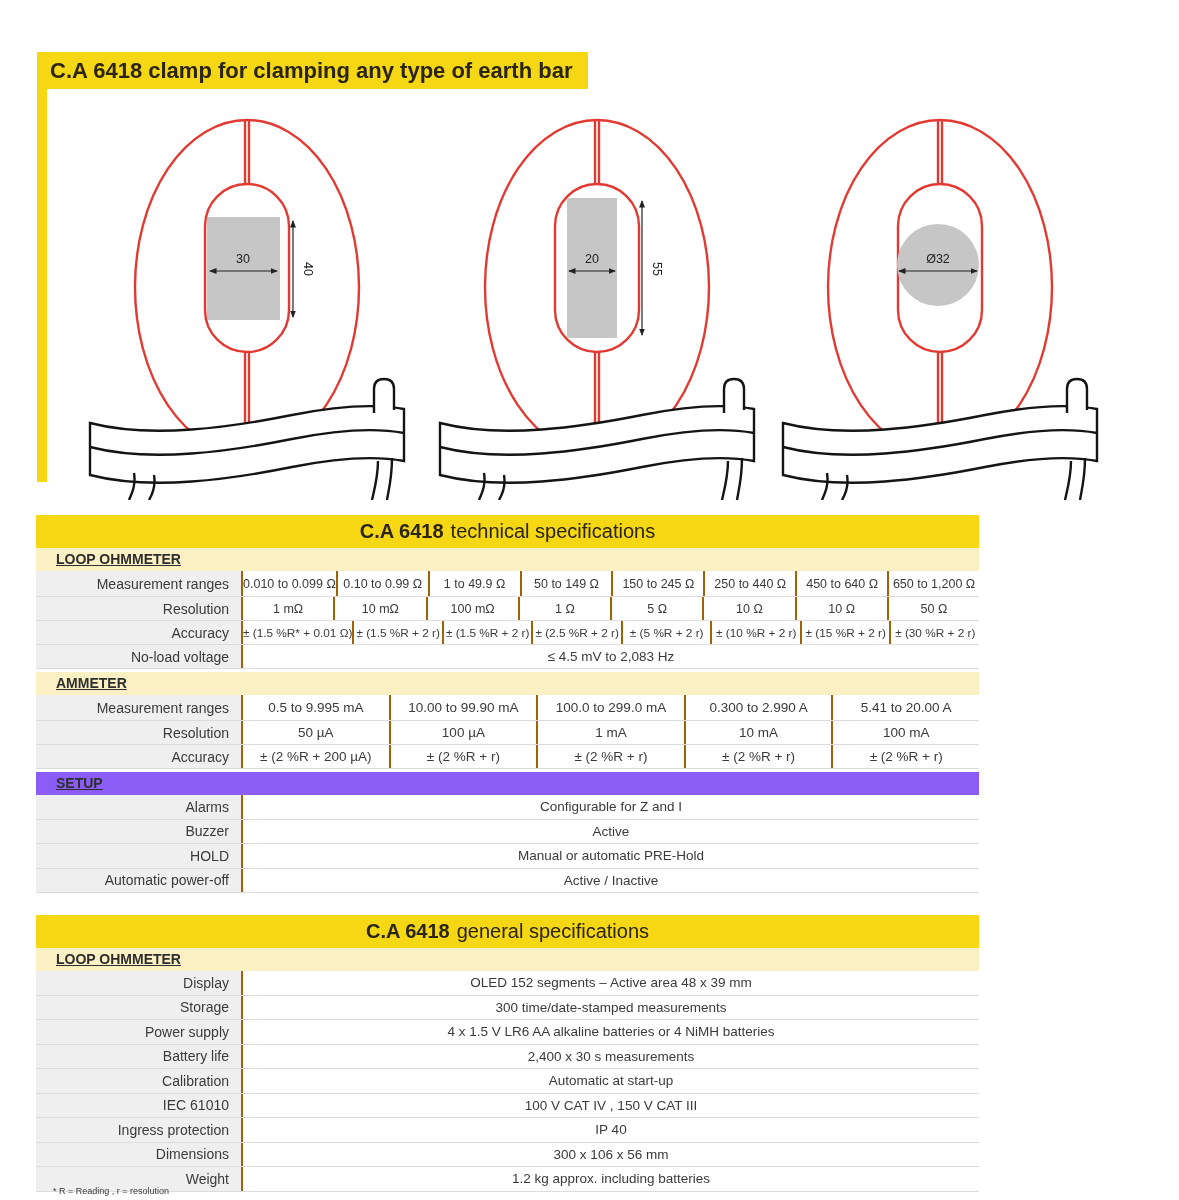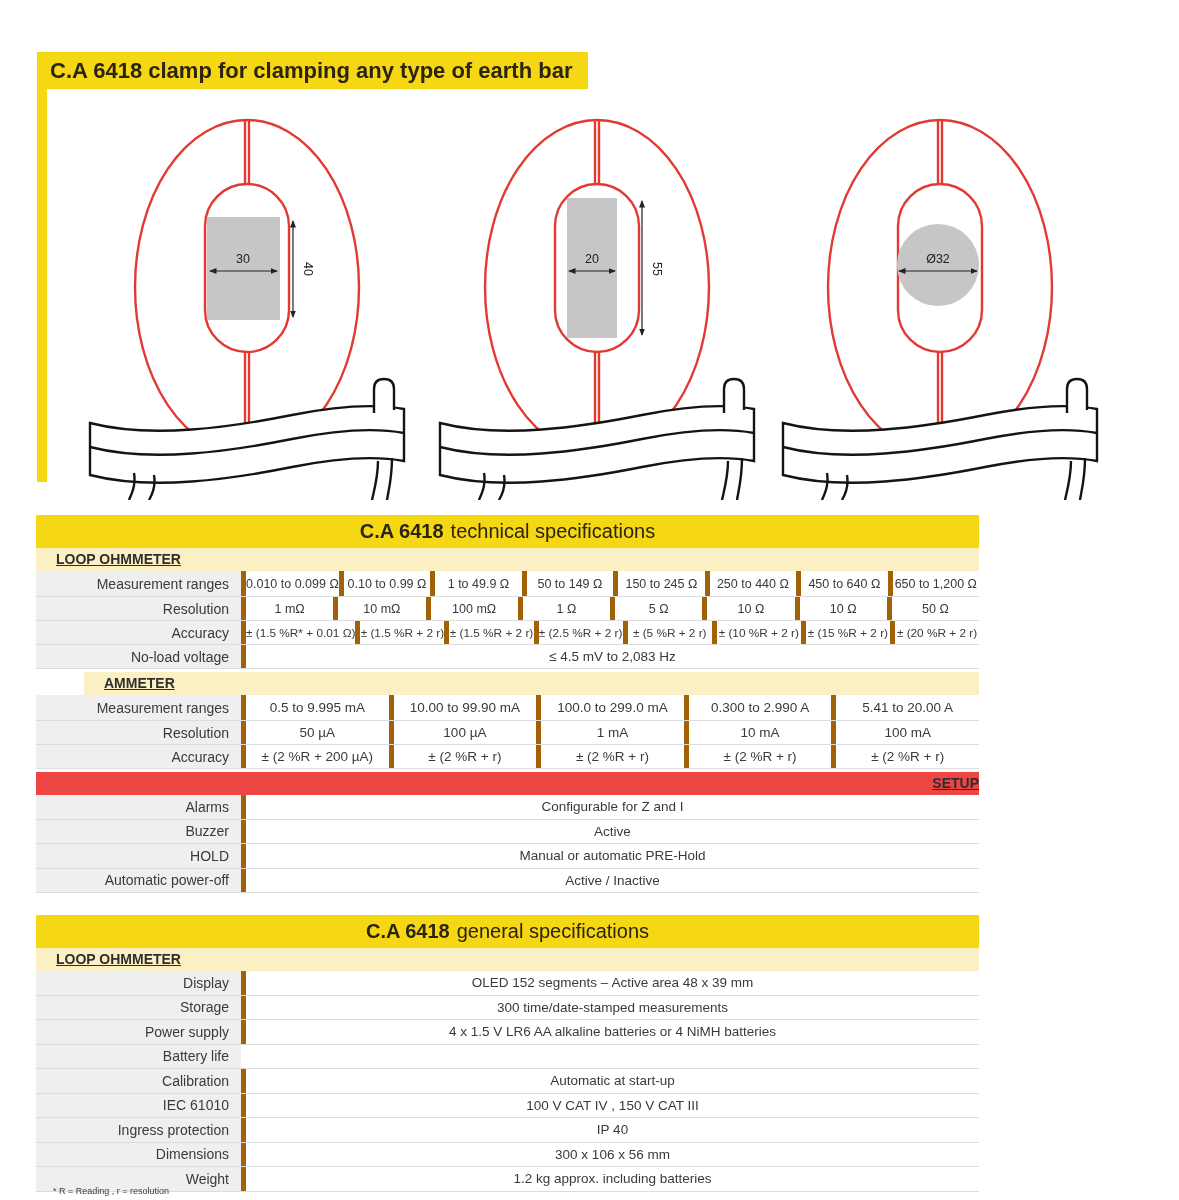--- a/index.html
+++ b/index.html
@@ -21,21 +21,21 @@
   .tbl-title{height:33px;display:flex;align-items:center;justify-content:center;
              font-size:20px;color:#2b2410;}
   .tbl-title .brand{font-weight:bold;margin-right:7px;}
   .section-bar{height:23px;line-height:23px;font-weight:bold;font-size:14px;
                padding-left:20px;color:#2e2e2e;margin-top:3px;text-decoration:underline;}
   .t-row{display:flex;border-bottom:1px solid #dcdcdc;}
   .t-label{width:205px;flex:0 0 205px;background:#efefef;text-align:right;
            padding-right:12px;box-sizing:border-box;font-size:14px;color:#3a3a3a;
            display:flex;align-items:center;justify-content:flex-end;}
   .t-cell{flex:1;display:flex;align-items:center;justify-content:center;text-align:center;
-          font-size:12.5px;color:#3a3a3a;border-left:5px solid #a16207;white-space:nowrap;}
+          font-size:12.5px;color:#3a3a3a;border-left:2px solid #a16207;white-space:nowrap;}
   .t-cell.span{font-size:13.5px;}
   .row-h25 .t-cell,.row-h25 .t-label{min-height:25px;}
   .row-h23 .t-cell,.row-h23 .t-label{min-height:23px;}
   .row-h24 .t-cell,.row-h24 .t-label{min-height:23.5px;}
   .row-accuracy8 .t-cell{font-size:11.8px;}
 
   .footnote{position:absolute;left:53px;top:1186px;font-size:9px;color:#3a3a3a;}
 
   
   .dim-text{font-family:"Liberation Sans",sans-serif;font-size:12.5px;fill:#222;}
@@ -173,28 +173,28 @@
     </div>
     <div class="t-row row-h23 row-accuracy8">
       <div class="t-label">Accuracy</div>
       <div class="t-cell">± (1.5 %R* + 0.01 Ω)</div>
       <div class="t-cell">± (1.5 %R + 2 r)</div>
       <div class="t-cell">± (1.5 %R + 2 r)</div>
       <div class="t-cell">± (2.5 %R + 2 r)</div>
       <div class="t-cell">± (5 %R + 2 r)</div>
       <div class="t-cell">± (10 %R + 2 r)</div>
       <div class="t-cell">± (15 %R + 2 r)</div>
-      <div class="t-cell">± (20 %R + 2 r)</div>
+      <div class="t-cell">± (30 %R + 2 r)</div>
     </div>
     <div class="t-row row-h23">
       <div class="t-label">No-load voltage</div>
       <div class="t-cell span">≤ 4.5 mV to 2,083 Hz</div>
     </div>
 
-    <div class="section-bar" style="background:#FBF0C4;margin-left:48px;">AMMETER</div>
+    <div class="section-bar" style="background:#FBF0C4;">AMMETER</div>
 
     <div class="t-row row-h25">
       <div class="t-label">Measurement ranges</div>
       <div class="t-cell span">0.5 to 9.995 mA</div>
       <div class="t-cell span">10.00 to 99.90 mA</div>
       <div class="t-cell span">100.0 to 299.0 mA</div>
       <div class="t-cell span">0.300 to 2.990 A</div>
       <div class="t-cell span">5.41 to 20.00 A</div>
     </div>
     <div class="t-row row-h23">
@@ -207,21 +207,21 @@
     </div>
     <div class="t-row row-h23">
       <div class="t-label">Accuracy</div>
       <div class="t-cell span">± (2 %R + 200 µA)</div>
       <div class="t-cell span">± (2 %R + r)</div>
       <div class="t-cell span">± (2 %R + r)</div>
       <div class="t-cell span">± (2 %R + r)</div>
       <div class="t-cell span">± (2 %R + r)</div>
     </div>
 
-    <div class="section-bar" style="background:#ef4444;text-align:right;">SETUP</div>
+    <div class="section-bar" style="background:#8b5cf6;">SETUP</div>
 
     <div class="t-row row-h24">
       <div class="t-label">Alarms</div>
       <div class="t-cell span">Configurable for Z and I</div>
     </div>
     <div class="t-row row-h24">
       <div class="t-label">Buzzer</div>
       <div class="t-cell span">Active</div>
     </div>
     <div class="t-row row-h24">
@@ -249,20 +249,21 @@
     <div class="t-row row-h24">
       <div class="t-label">Storage</div>
       <div class="t-cell span">300 time/date-stamped measurements</div>
     </div>
     <div class="t-row row-h24">
       <div class="t-label">Power supply</div>
       <div class="t-cell span">4 x 1.5 V LR6 AA alkaline batteries or 4 NiMH batteries</div>
     </div>
     <div class="t-row row-h24">
       <div class="t-label">Battery life</div>
+      <div class="t-cell span">2,400 x 30 s measurements</div>
     </div>
     <div class="t-row row-h24">
       <div class="t-label">Calibration</div>
       <div class="t-cell span">Automatic at start-up</div>
     </div>
     <div class="t-row row-h24">
       <div class="t-label">IEC 61010</div>
       <div class="t-cell span">100 V CAT IV , 150 V CAT III</div>
     </div>
     <div class="t-row row-h24">

